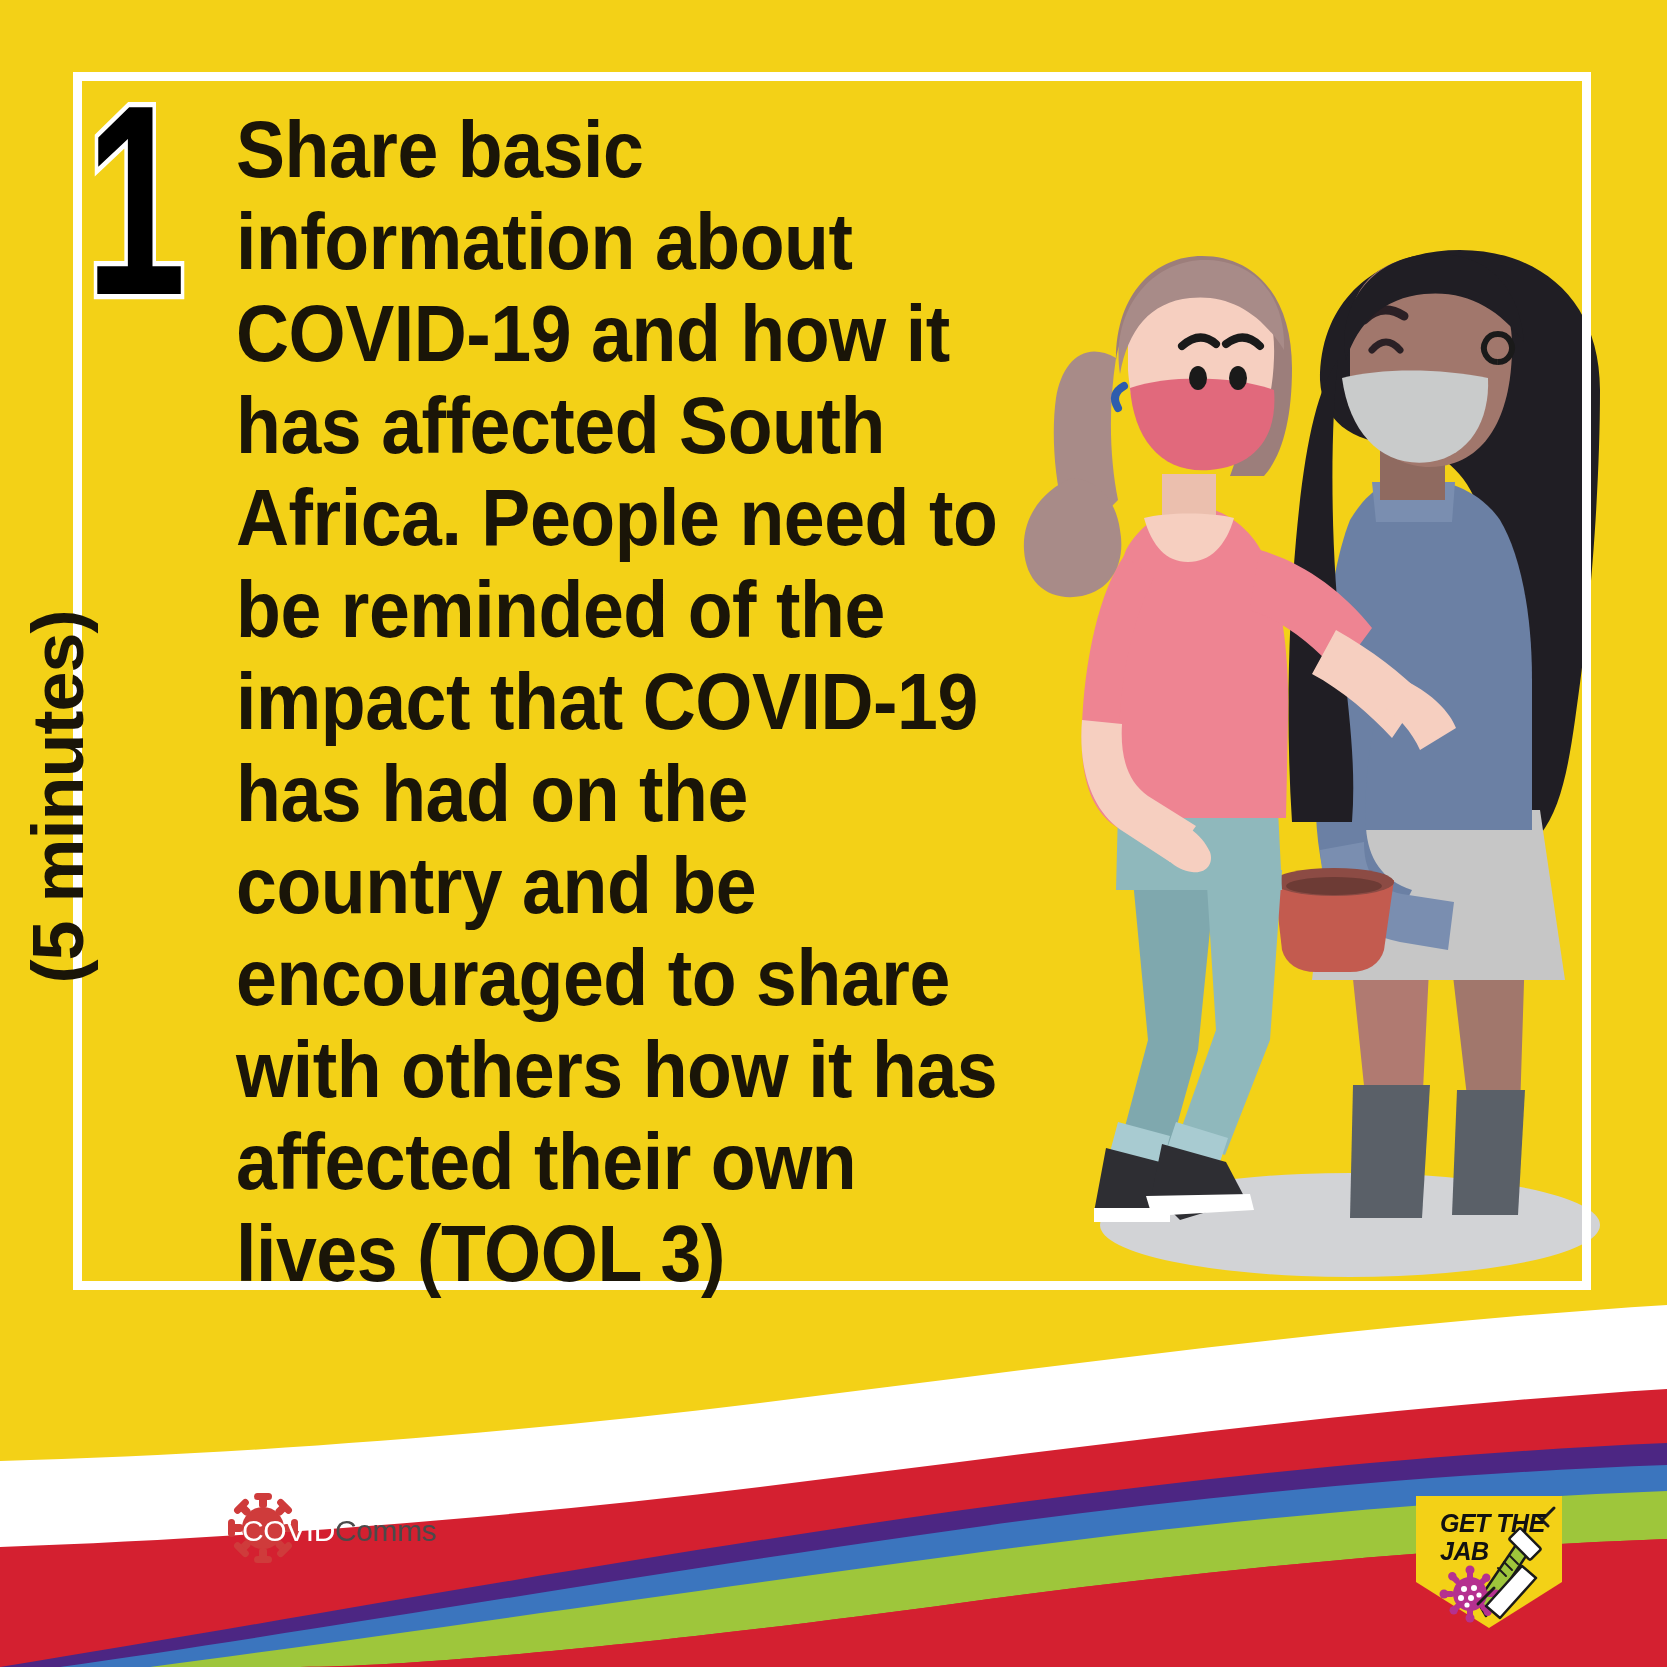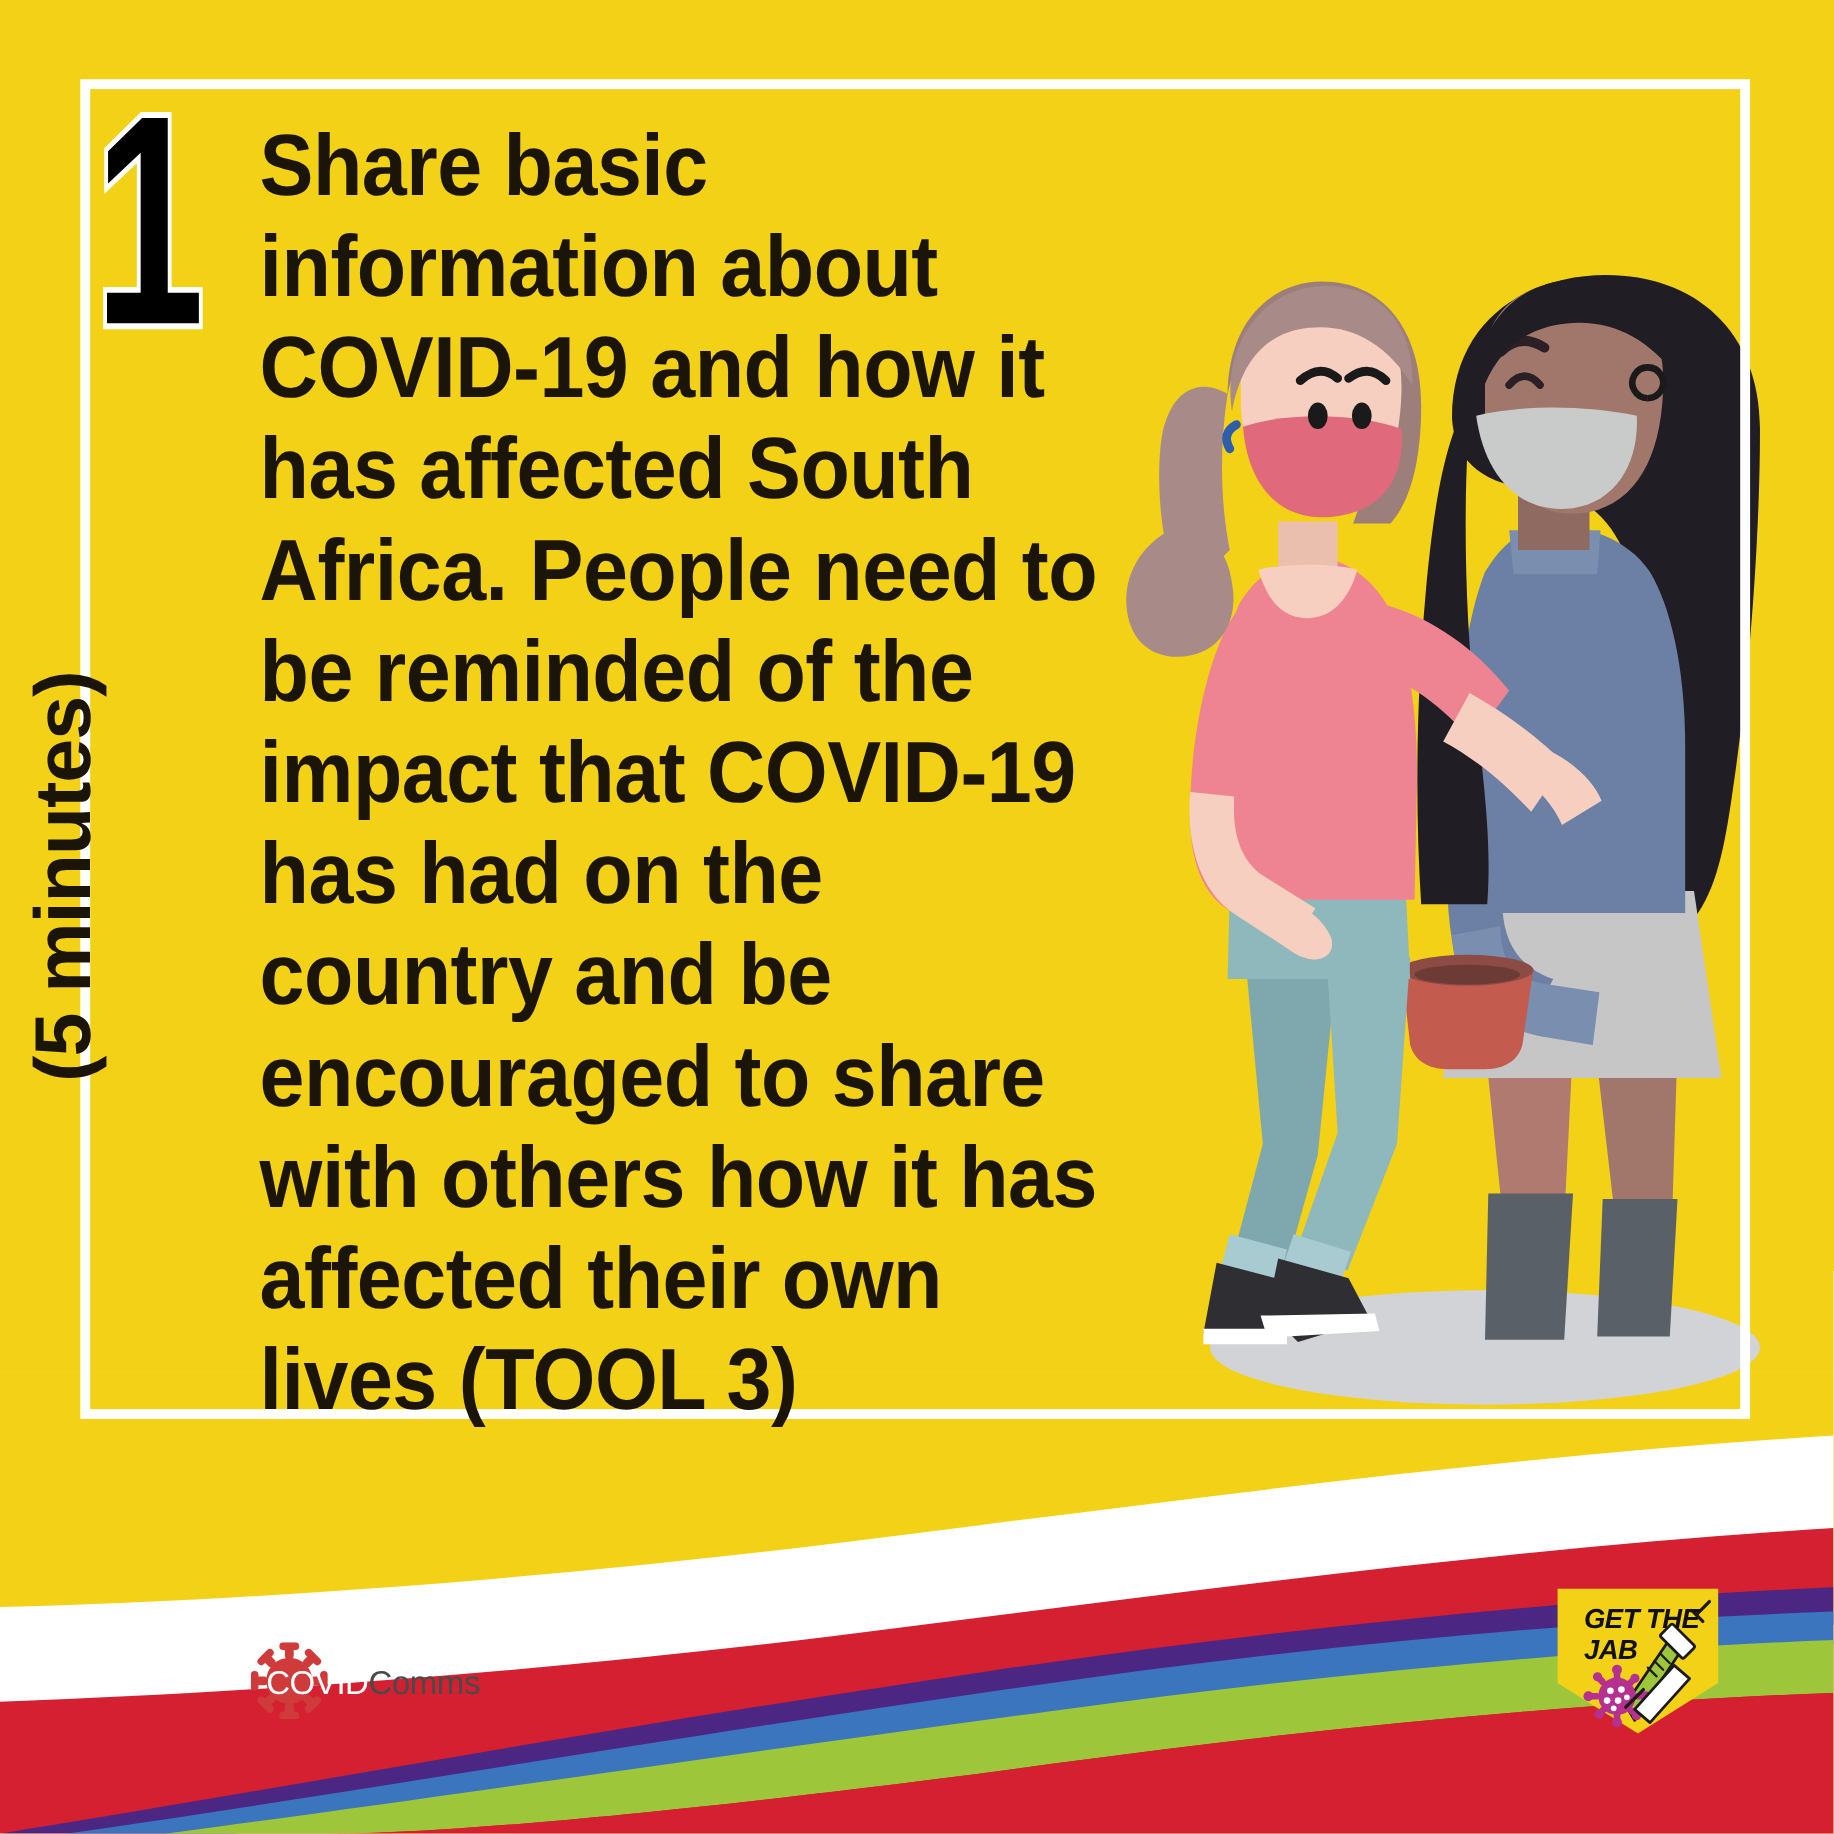--- a/index.html
+++ b/index.html
@@ -132,21 +132,21 @@
     white-space: nowrap;
     font-family: "Liberation Sans", sans-serif;
   }
   .covidcomms-logo .wm-covid { color: #ffffff; font-weight: 400; }
   .covidcomms-logo .wm-comms { color: #4a4a4a; font-weight: 400; }
 
   
   .jab-badge {
     position: absolute;
     left: 1414px;
-    top: 1444px;
+    top: 1496px;
     width: 150px;
     height: 140px;
     z-index: 10;
   }
   .jab-badge svg { display: block; width: 100%; height: 100%; }
 </style>
 </head>
 <body>
 
 <div class="poster">

